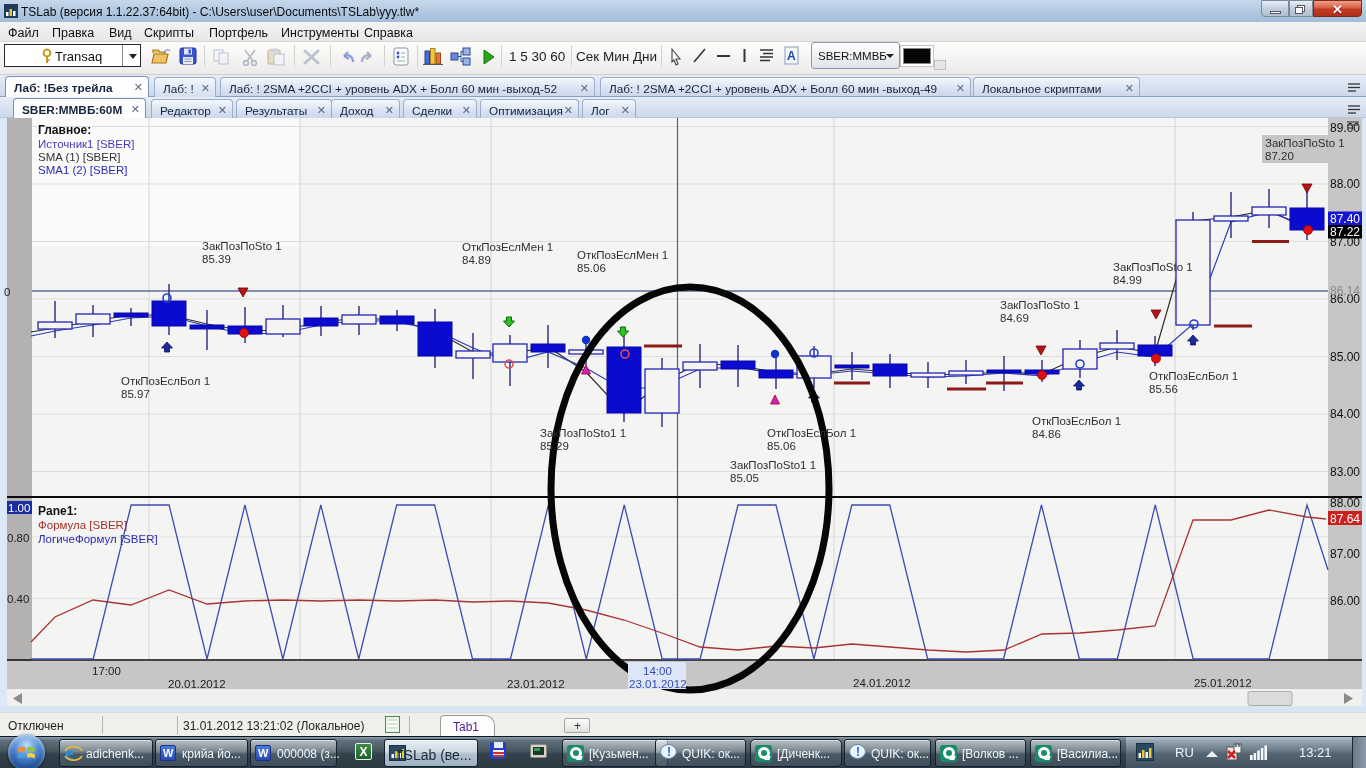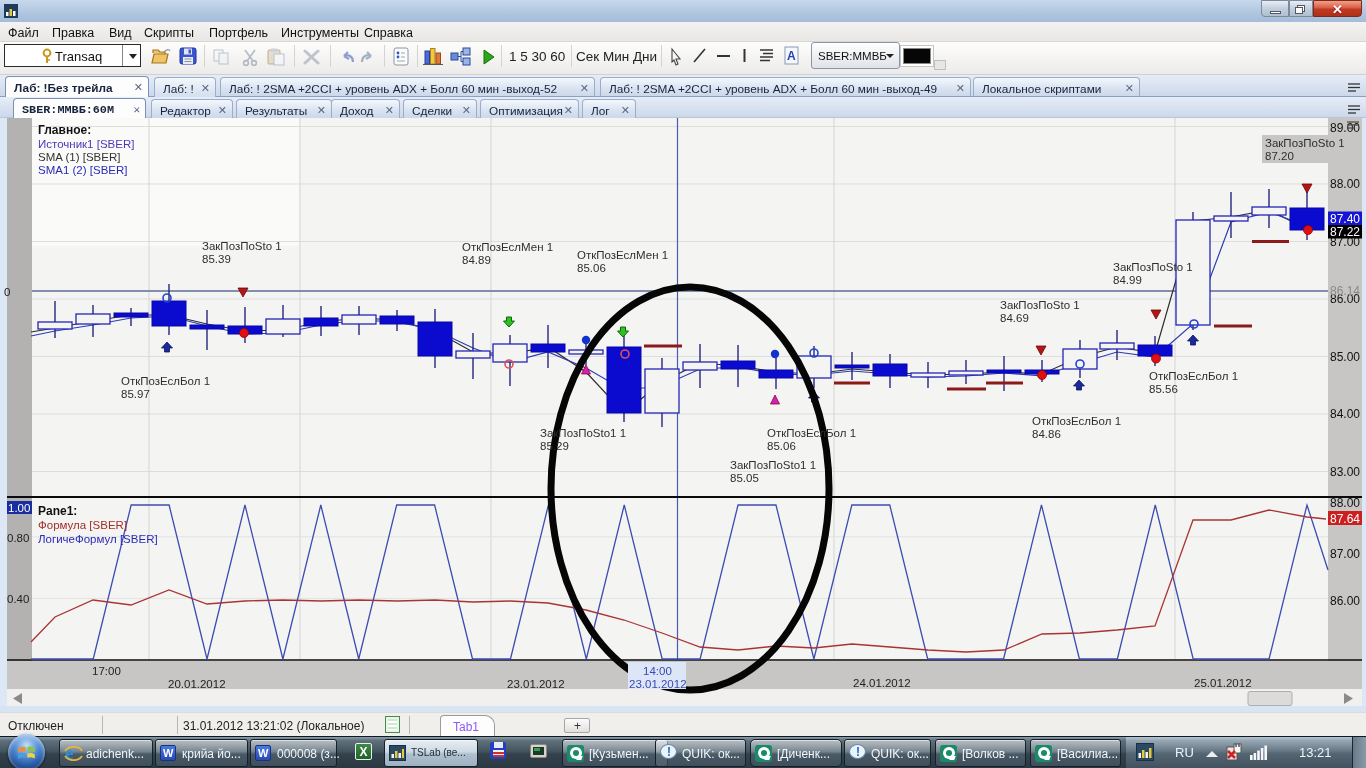--- a/index.html
+++ b/index.html
@@ -6,20 +6,21 @@
 </style></head>
 <body>
 
 <div class="abs" style="left:0;top:0;width:1366px;height:22px;background:linear-gradient(#c8d8ec,#aec6e0 60%,#a4bcd8)">
   <svg class="abs" style="left:4px;top:4px" width="14" height="14">
       <rect x="0" y="0" width="14" height="14" fill="#1e3c5a"></rect>
       <rect x="2" y="8" width="2.5" height="4" fill="#fff"></rect>
       <rect x="5.5" y="5" width="2.5" height="7" fill="#e8c83c"></rect>
       <rect x="9" y="7" width="2.5" height="5" fill="#fff"></rect>
     </svg>
+  <span class="abs" style="left:21px;top:5px;font-size:12px;color:#0a0a0a">TSLab (версия 1.1.22.37:64bit) - C:\Users\user\Documents\TSLab\yyy.tlw*</span>
   <div class="abs" style="left:1261px;top:0;width:28px;height:17px;background:linear-gradient(#e8eef6,#c2cfdd 50%,#aebfcf);border:1px solid #7a8a9c;border-radius:0 0 0 4px">
       <div class="abs" style="left:8px;top:10px;width:11px;height:3px;background:#fff;border:1px solid #556"></div>
     </div>
   <div class="abs" style="left:1289px;top:0;width:24px;height:17px;background:linear-gradient(#e8eef6,#c2cfdd 50%,#aebfcf);border:1px solid #7a8a9c">
       <div class="abs" style="left:7px;top:4px;width:8px;height:7px;border:1.5px solid #556;background:#fff"></div>
       <div class="abs" style="left:5px;top:6px;width:8px;height:7px;border:1.5px solid #556;background:#fff"></div>
     </div>
   <div class="abs" style="left:1313px;top:0;width:49px;height:17px;background:linear-gradient(#f0a088,#d95f44 45%,#c03a22 55%,#b03018);border:1px solid #7a2a1a;border-radius:0 0 4px 0">
       <span class="abs" style="left:18px;top:1px;font-size:13px;font-weight:bold;color:#fff;text-shadow:0 1px 1px #802">✕</span>
     </div>
@@ -182,21 +183,21 @@
   <div class="abs" style="right:4px;top:5px"><svg width="15" height="13">
         <g stroke="#333" stroke-width="1.3">
           <line x1="1" y1="3" x2="13" y2="3"></line>
           <line x1="1" y1="6.5" x2="13" y2="6.5"></line>
           <line x1="1" y1="10" x2="9" y2="10"></line>
         </g>
       </svg></div>
 </div>
 
 <div class="abs" style="left:0;top:97px;width:1366px;height:21px;background:linear-gradient(#e6edf7,#ccd8ea);border-bottom:1px solid #b8c6da">
-  <div style="position:absolute;left:13px;width:133px;background:#fdfdfd;border:1px solid #7a90b8;border-bottom:none;height:21px;top:0.5px;border-radius:4px 4px 0 0;font-family:Liberation Mono, monospace;">
+  <div style="position:absolute;left:13px;width:133px;background:#fdfdfd;border:1px solid #7a90b8;border-bottom:none;height:21px;top:0.5px;border-radius:4px 4px 0 0;">
       <span style="position:absolute;left:8px;top:4px;font-size:11.8px;font-weight:bold;color:#16233c;white-space:nowrap">SBER:ММВБ:60М</span>
       <span style="position:absolute;right:5px;top:4px;font-size:11px;color:#5a6a84">✕</span>
     </div>
     <div style="position:absolute;left:151px;width:82px;background:linear-gradient(#f4f8fc,#d8e2f0 60%,#ccd8ea);border:1px solid #9aaecb;border-bottom:none;height:19px;top:2px;border-radius:4px 4px 0 0;">
       <span style="position:absolute;left:8px;top:4px;font-size:11.8px;font-weight:normal;color:#16233c;white-space:nowrap">Редактор</span>
       <span style="position:absolute;right:5px;top:4px;font-size:11px;color:#5a6a84">✕</span>
     </div>
     <div style="position:absolute;left:236px;width:96px;background:linear-gradient(#f4f8fc,#d8e2f0 60%,#ccd8ea);border:1px solid #9aaecb;border-bottom:none;height:19px;top:2px;border-radius:4px 4px 0 0;">
       <span style="position:absolute;left:8px;top:4px;font-size:11.8px;font-weight:normal;color:#16233c;white-space:nowrap">Результаты</span>
       <span style="position:absolute;right:5px;top:4px;font-size:11px;color:#5a6a84">✕</span>
@@ -433,21 +434,21 @@
 <div class="abs" style="left:0;top:712px;width:1366px;height:24px;background:#f1efec;border-top:1px solid #dddbd8">
   <span class="abs" style="left:8px;top:6px;font-size:12px;color:#222">Отключен</span>
   <div class="abs" style="left:102px;top:3px;width:1px;height:18px;background:#b8b6b2"></div>
   <div class="abs" style="left:177px;top:3px;width:1px;height:18px;background:#b8b6b2"></div>
   <span class="abs" style="left:183px;top:6px;font-size:12px;color:#222">31.01.2012 13:21:02 (Локальное)</span>
   <div class="abs" style="left:385px;top:3px;width:15px;height:17px;background:#eaf4ea;border:1px solid #4a8a4a">
       <div class="abs" style="left:2px;top:2px;width:9px;height:11px;background:repeating-linear-gradient(#cfe8cf 0 2px,#fff 2px 4px)"></div>
     </div>
   <div class="abs" style="left:409px;top:3px;width:1px;height:18px;background:#b8b6b2"></div>
   <div class="abs" style="left:440px;top:2px;width:55px;height:22px;background:#fdfdfd;border:1px solid #9a9a98;border-bottom:none;border-radius:4px 10px 0 0">
-      <span class="abs" style="left:12px;top:4px;font-size:12px;color:#8b5cf6">Tab1</span>
+      <span class="abs" style="left:12px;top:4px;font-size:12px;color:#4c1d95">Tab1</span>
     </div>
   <div class="abs" style="left:564px;top:5px;width:26px;height:15px;background:linear-gradient(#fcfcfc,#e2e0de);border:1px solid #a8a6a2;border-radius:2px">
       <span class="abs" style="left:9px;top:0px;font-size:12px;color:#333">+</span>
     </div>
 </div>
 
 <div class="abs" style="left:0;top:736px;width:1366px;height:32px;background:linear-gradient(#8c9dab 0%,#5f707c 12%,#46565f 45%,#33424c 55%,#2a3842 100%);border-top:1px solid #101820">
   <div style="position:absolute;left:8px;top:-3px;width:37px;height:37px;border-radius:50%;background:radial-gradient(circle at 50% 30%, #bfe0f8 0%, #4a86d4 40%, #1b4488 75%, #0c2148 100%);box-shadow:inset 0 2px 5px rgba(255,255,255,.7), 0 1px 3px rgba(0,0,0,.6)"><svg width="37" height="37" viewBox="0 0 37 37">
         <path d="M10,14.5 C13,12.5 16,12.5 17.7,13.5 L17.7,17.8 C16,16.8 13,16.8 10,18.8 Z" fill="#e8913a"></path>
         <path d="M19.3,13.3 C21.8,12.3 24.8,12.8 26.8,14.3 L26.8,18.6 C24.8,17.1 21.8,16.6 19.3,17.6 Z" fill="#8ec63f"></path>
@@ -476,21 +477,21 @@
 <div style="position:absolute;left:355px;top:6px;width:17px;height:17px;background:linear-gradient(#3f8a48,#1d6428);border:1px solid #e8f0e8;border-radius:2px">
       <span style="position:absolute;left:3.5px;top:1px;font-size:12px;font-weight:bold;color:#fff">X</span>
     </div>
 <div style="position:absolute;left:384px;top:1.5px;width:94px;height:28px;background:linear-gradient(#e8eef4 0%,#cdd9e4 45%,#aebfcd 55%,#9fb2c2 100%);border:1px solid #15202a;border-radius:3px;box-shadow:inset 0 1px 0 rgba(255,255,255,.5);">
       <div style="position:absolute;left:4px;top:5px;width:17px;height:16px;background:#2a4a62;border:1px solid #1a3046"><svg width="15" height="14">
           <rect x="1.5" y="8" width="2.5" height="4" fill="#f4f4f4"></rect>
           <rect x="5" y="5" width="2.5" height="7" fill="#e8c83c"></rect>
           <rect x="8.5" y="7" width="2.5" height="5" fill="#f4f4f4"></rect>
           <rect x="12" y="3" width="2" height="9" fill="#e8c83c"></rect>
         </svg></div>
-      <span style="position:absolute;left:26px;top:7px;font-size:10px;color:#1b2a36;white-space:nowrap">TSLab (ве...</span>
+      <span style="position:absolute;left:10px;top:7px;font-size:14px;color:#1b2a36;white-space:nowrap">TSLab (ве...</span>
     </div>
 <div style="position:absolute;left:490px;top:5px;width:16px;height:17px;background:#2040c8;border-radius:2px">
       <div style="position:absolute;left:3.5px;top:0;width:9px;height:6px;background:#e8ecf4"></div>
       <div style="position:absolute;left:2.5px;top:8px;width:11px;height:7px;background:#f0f0f0"></div>
       <div style="position:absolute;left:2.5px;top:10px;width:11px;height:1.6px;background:#d03030"></div>
       <div style="position:absolute;left:2.5px;top:13px;width:11px;height:1.6px;background:#d03030"></div>
     </div>
 <div style="position:absolute;left:530px;top:7px;width:17px;height:14px;background:#d8d4cc;border:1px solid #8a8880;border-radius:2px">
       <div style="position:absolute;left:2px;top:2px;width:11px;height:8px;background:#1a3a28">
         <div style="position:absolute;left:1px;top:1px;width:6px;height:3px;background:#3a9a5a"></div>

